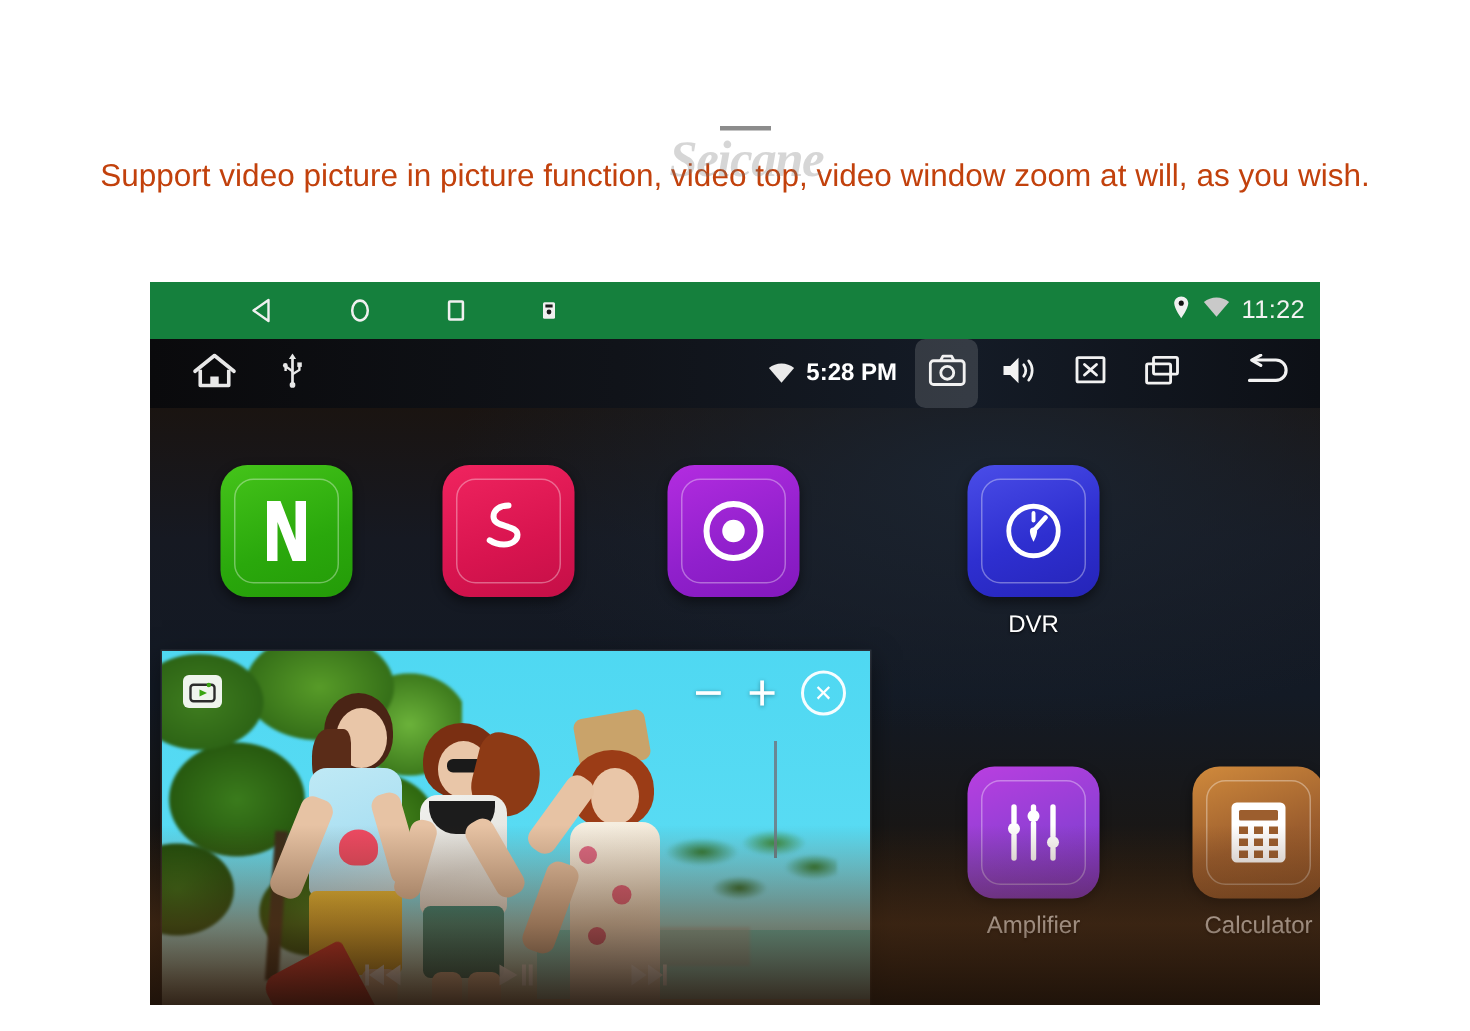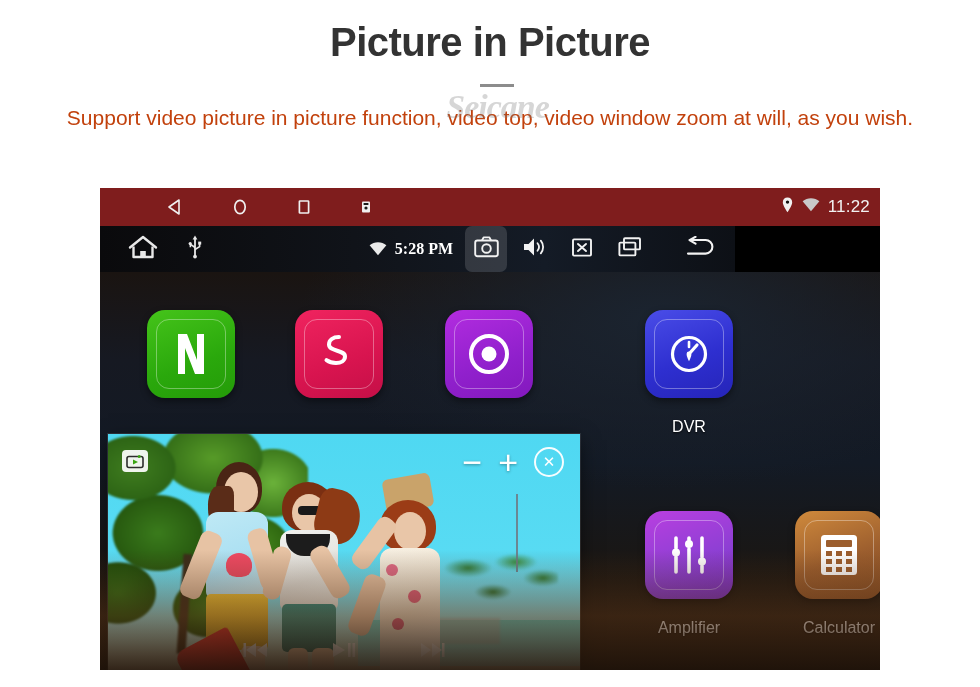--- a/index.html
+++ b/index.html
@@ -31,34 +31,33 @@
   }
 
   
   .device{
     position:absolute;left:100px;top:188px;width:780px;height:482px;
     background:#000;overflow:hidden;
   }
 
   
   .statusbar{
-    position:absolute;left:0;top:0;width:780px;height:38px;background:#7f1d1d;
+    position:absolute;left:0;top:0;width:780px;height:38px;background:#15803d;
   }
   .sb-nav{position:absolute;top:0;height:38px;display:flex;align-items:center;}
   .sb-ic{width:34px;height:38px;display:flex;align-items:center;justify-content:center;}
   .sb-right{
     position:absolute;right:10px;top:0;height:38px;display:flex;align-items:center;gap:8px;
   }
   .sb-clock{color:#f2f2f2;font-size:17px;letter-spacing:0.2px;}
 
   
   .appbar{
-    position:absolute;left:0;top:38px;width:635px;height:46px;
+    position:absolute;left:0;top:38px;width:780px;height:46px;
     background:linear-gradient(to right,#0a0a0c 0%,#101319 40%,#141b26 70%,#0d1016 100%);
-    font-family:Liberation Serif, serif;
   }
   .ab-left{position:absolute;left:28px;top:0;height:46px;display:flex;align-items:center;gap:30px;}
   .ab-right{position:absolute;right:14px;top:0;height:46px;display:flex;align-items:center;gap:6px;}
   .ab-time{color:#ffffff;font-size:16px;font-weight:bold;margin-right:6px;}
   .ab-btn{
     width:42px;height:46px;display:flex;align-items:center;justify-content:center;border-radius:7px;
   }
   .ab-btn.sel{background:rgba(255,255,255,0.14);}
   .ab-wifi{margin-right:2px;display:flex;align-items:center;}
 
@@ -82,21 +81,21 @@
   }
   .tile:before{
     content:"";position:absolute;left:9px;top:9px;right:9px;bottom:9px;
     border:1.5px solid rgba(255,255,255,0.35);border-radius:13px;
   }
   .tile-ic{
     position:absolute;left:0;top:0;width:88px;height:88px;
     display:flex;align-items:center;justify-content:center;
   }
   .app-label{
-    margin-top:20px;color:#ffffff;font-size:16px;text-shadow:0 1px 2px rgba(0,0,0,0.8);
+    margin-top:10px;color:#ffffff;font-size:16px;text-shadow:0 1px 2px rgba(0,0,0,0.8);
     white-space:nowrap;
   }
   .tile.dvr{background:linear-gradient(160deg,#4a4de8 0%,#2e2fd0 55%,#2524b8 100%);}
   .tile.avin{background:linear-gradient(160deg,#3fc0f5 0%,#2196f3 55%,#1484e0 100%);}
   .tile.amp{background:linear-gradient(160deg,#b93fe0 0%,#8e3fd4 55%,#7a2fc4 100%);}
   .tile.calc{background:linear-gradient(160deg,#d08a3c 0%,#9c5e2e 55%,#8a5026 100%);}
   .tile.green{background:linear-gradient(160deg,#45c41a 0%,#2aa80c 60%,#249b08 100%);}
   .tile.pink{background:linear-gradient(160deg,#f0245f 0%,#d8144f 60%,#c40f47 100%);}
   .tile.purple{background:linear-gradient(160deg,#b32ce0 0%,#9020cc 60%,#8318bd 100%);}
 
@@ -174,21 +173,20 @@
     font-family:"Liberation Serif", serif;font-style:italic;font-weight:bold;
     font-size:46px;color:rgba(90,80,70,0.30);letter-spacing:-1px;pointer-events:none;
   }
 </style>
 </head>
 <body>
 
 <div class="page">
 
   <div class="hdr">
-    <div class="hdr-title">Picture in Picture</div>
     <div class="hdr-rule"></div>
     <div class="hdr-sub">Support video picture in picture function, video top, video window zoom at will, as you wish.</div>
     <div class="wm-top">Seicane</div>
   </div>
 
   <div class="device">
 
     <div class="statusbar">
       <div class="sb-nav" style="left:58px;">
         <div class="sb-ic">

